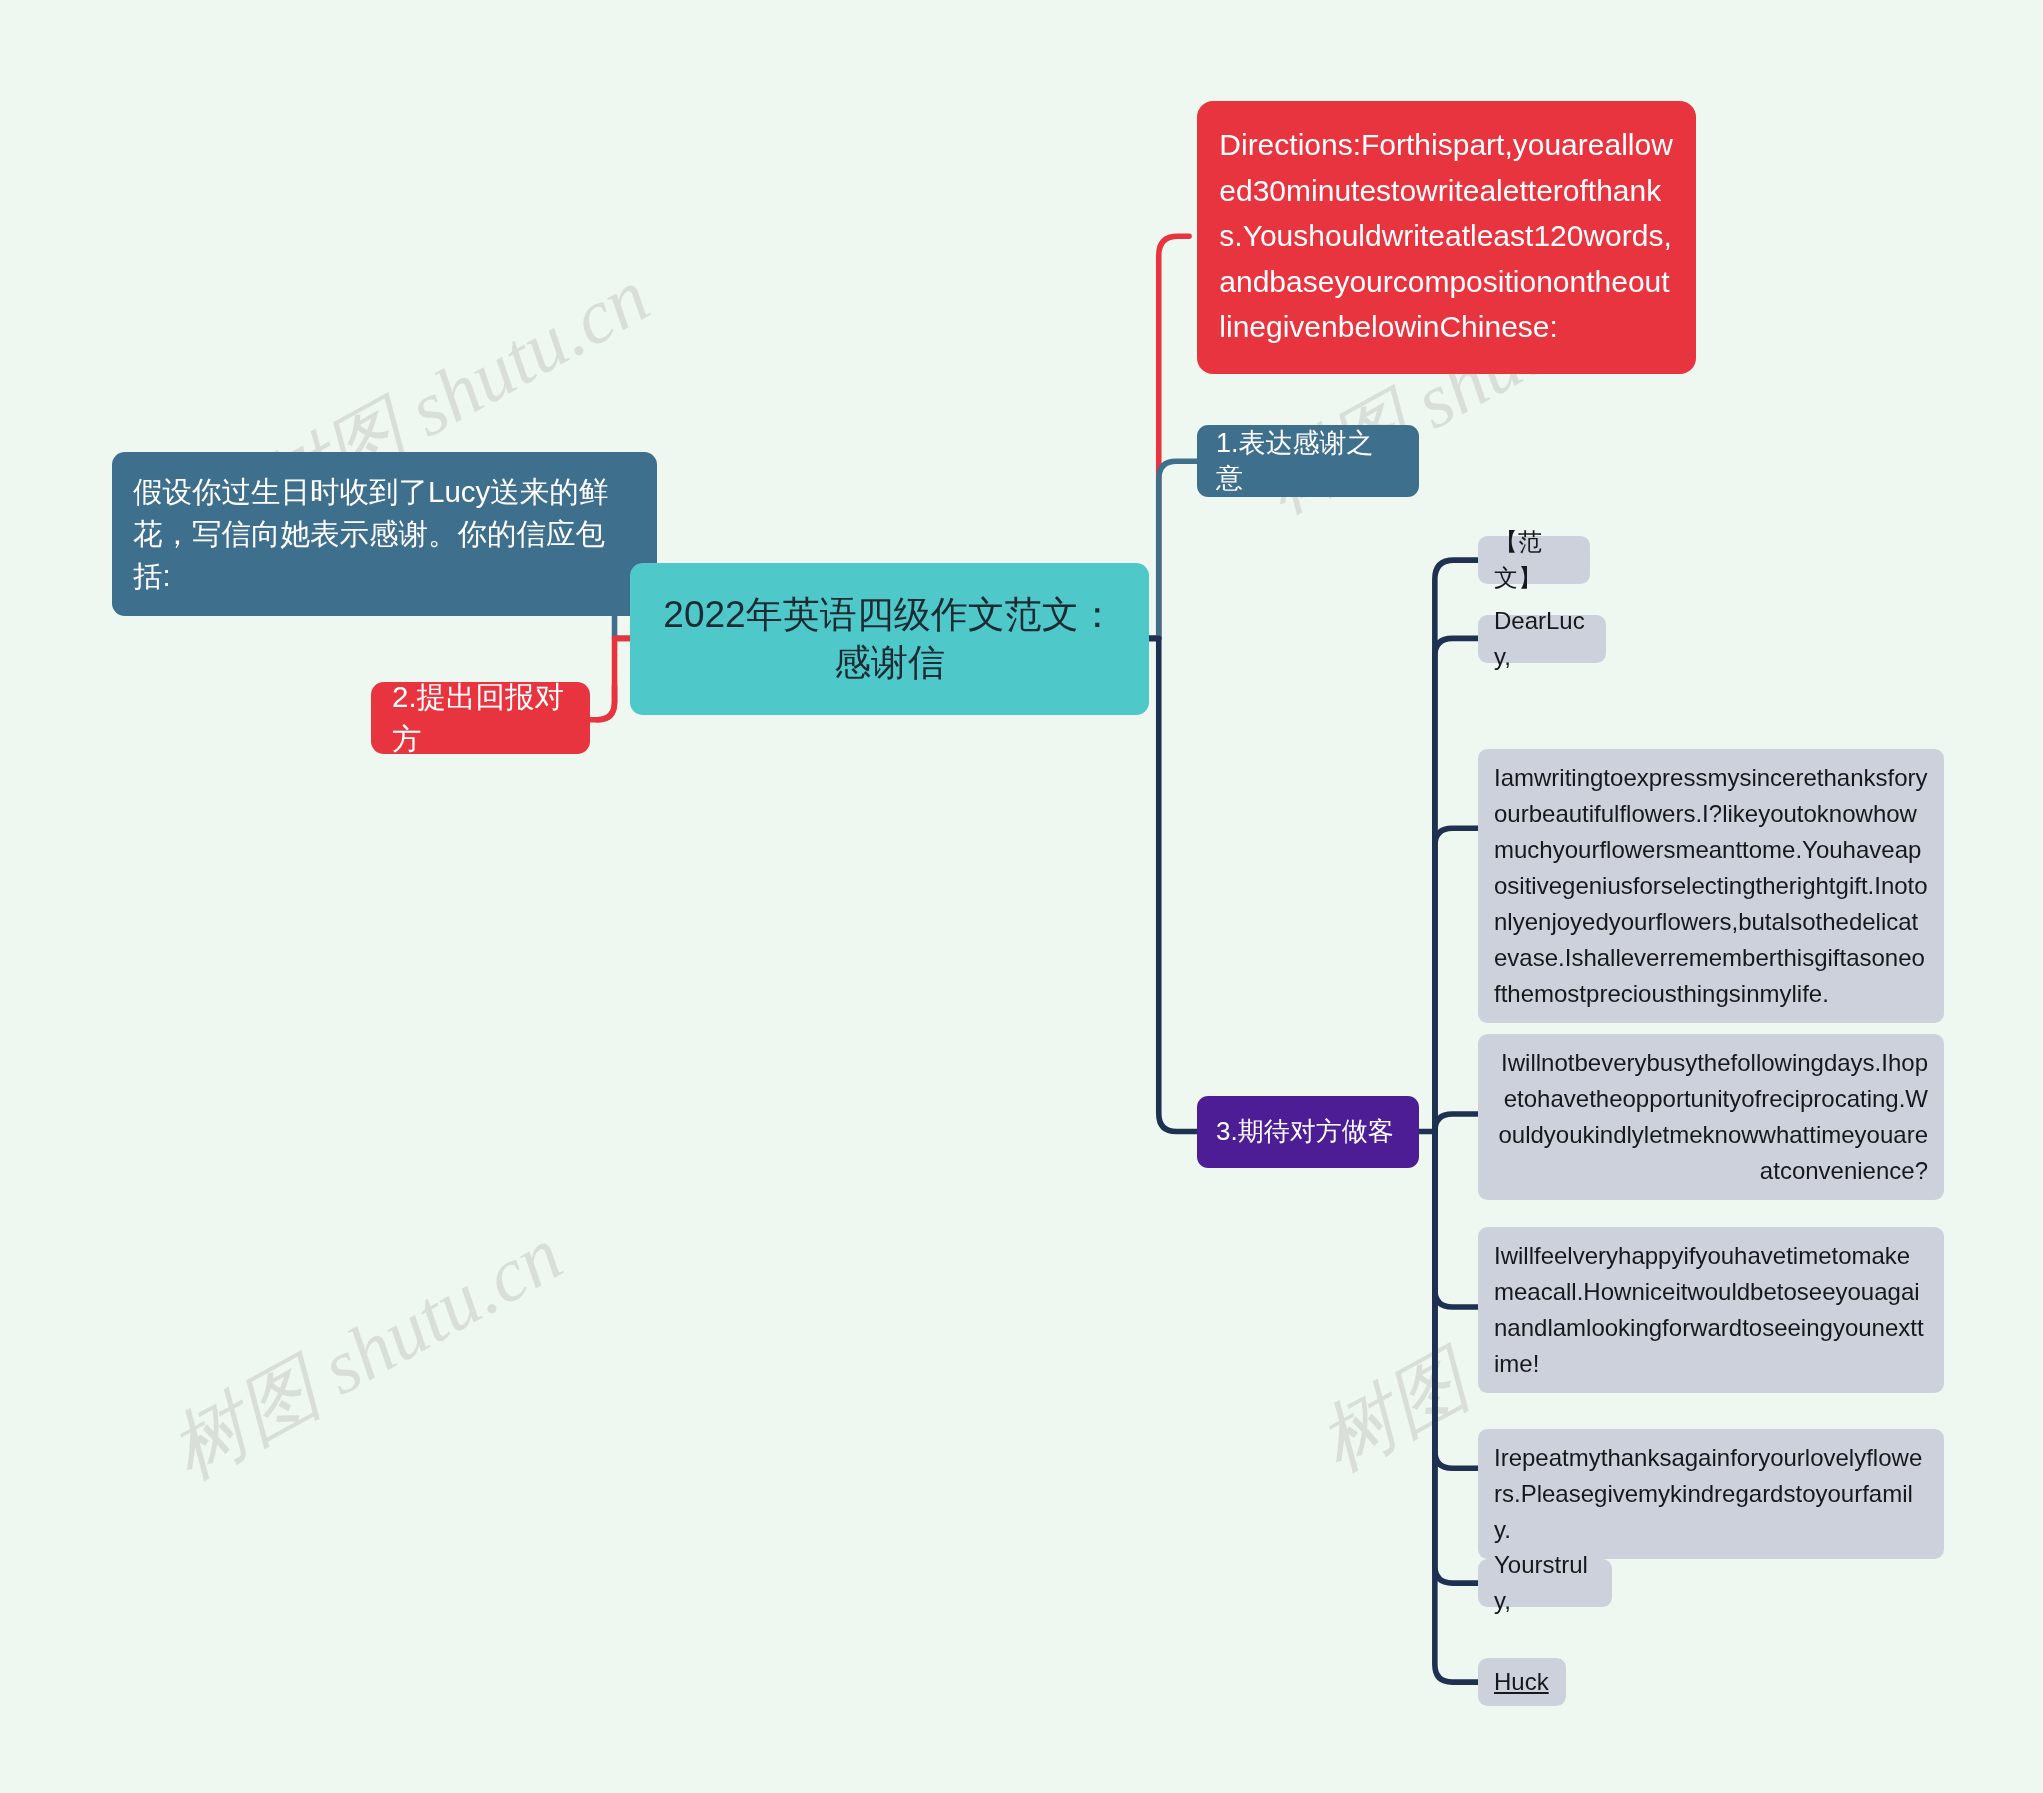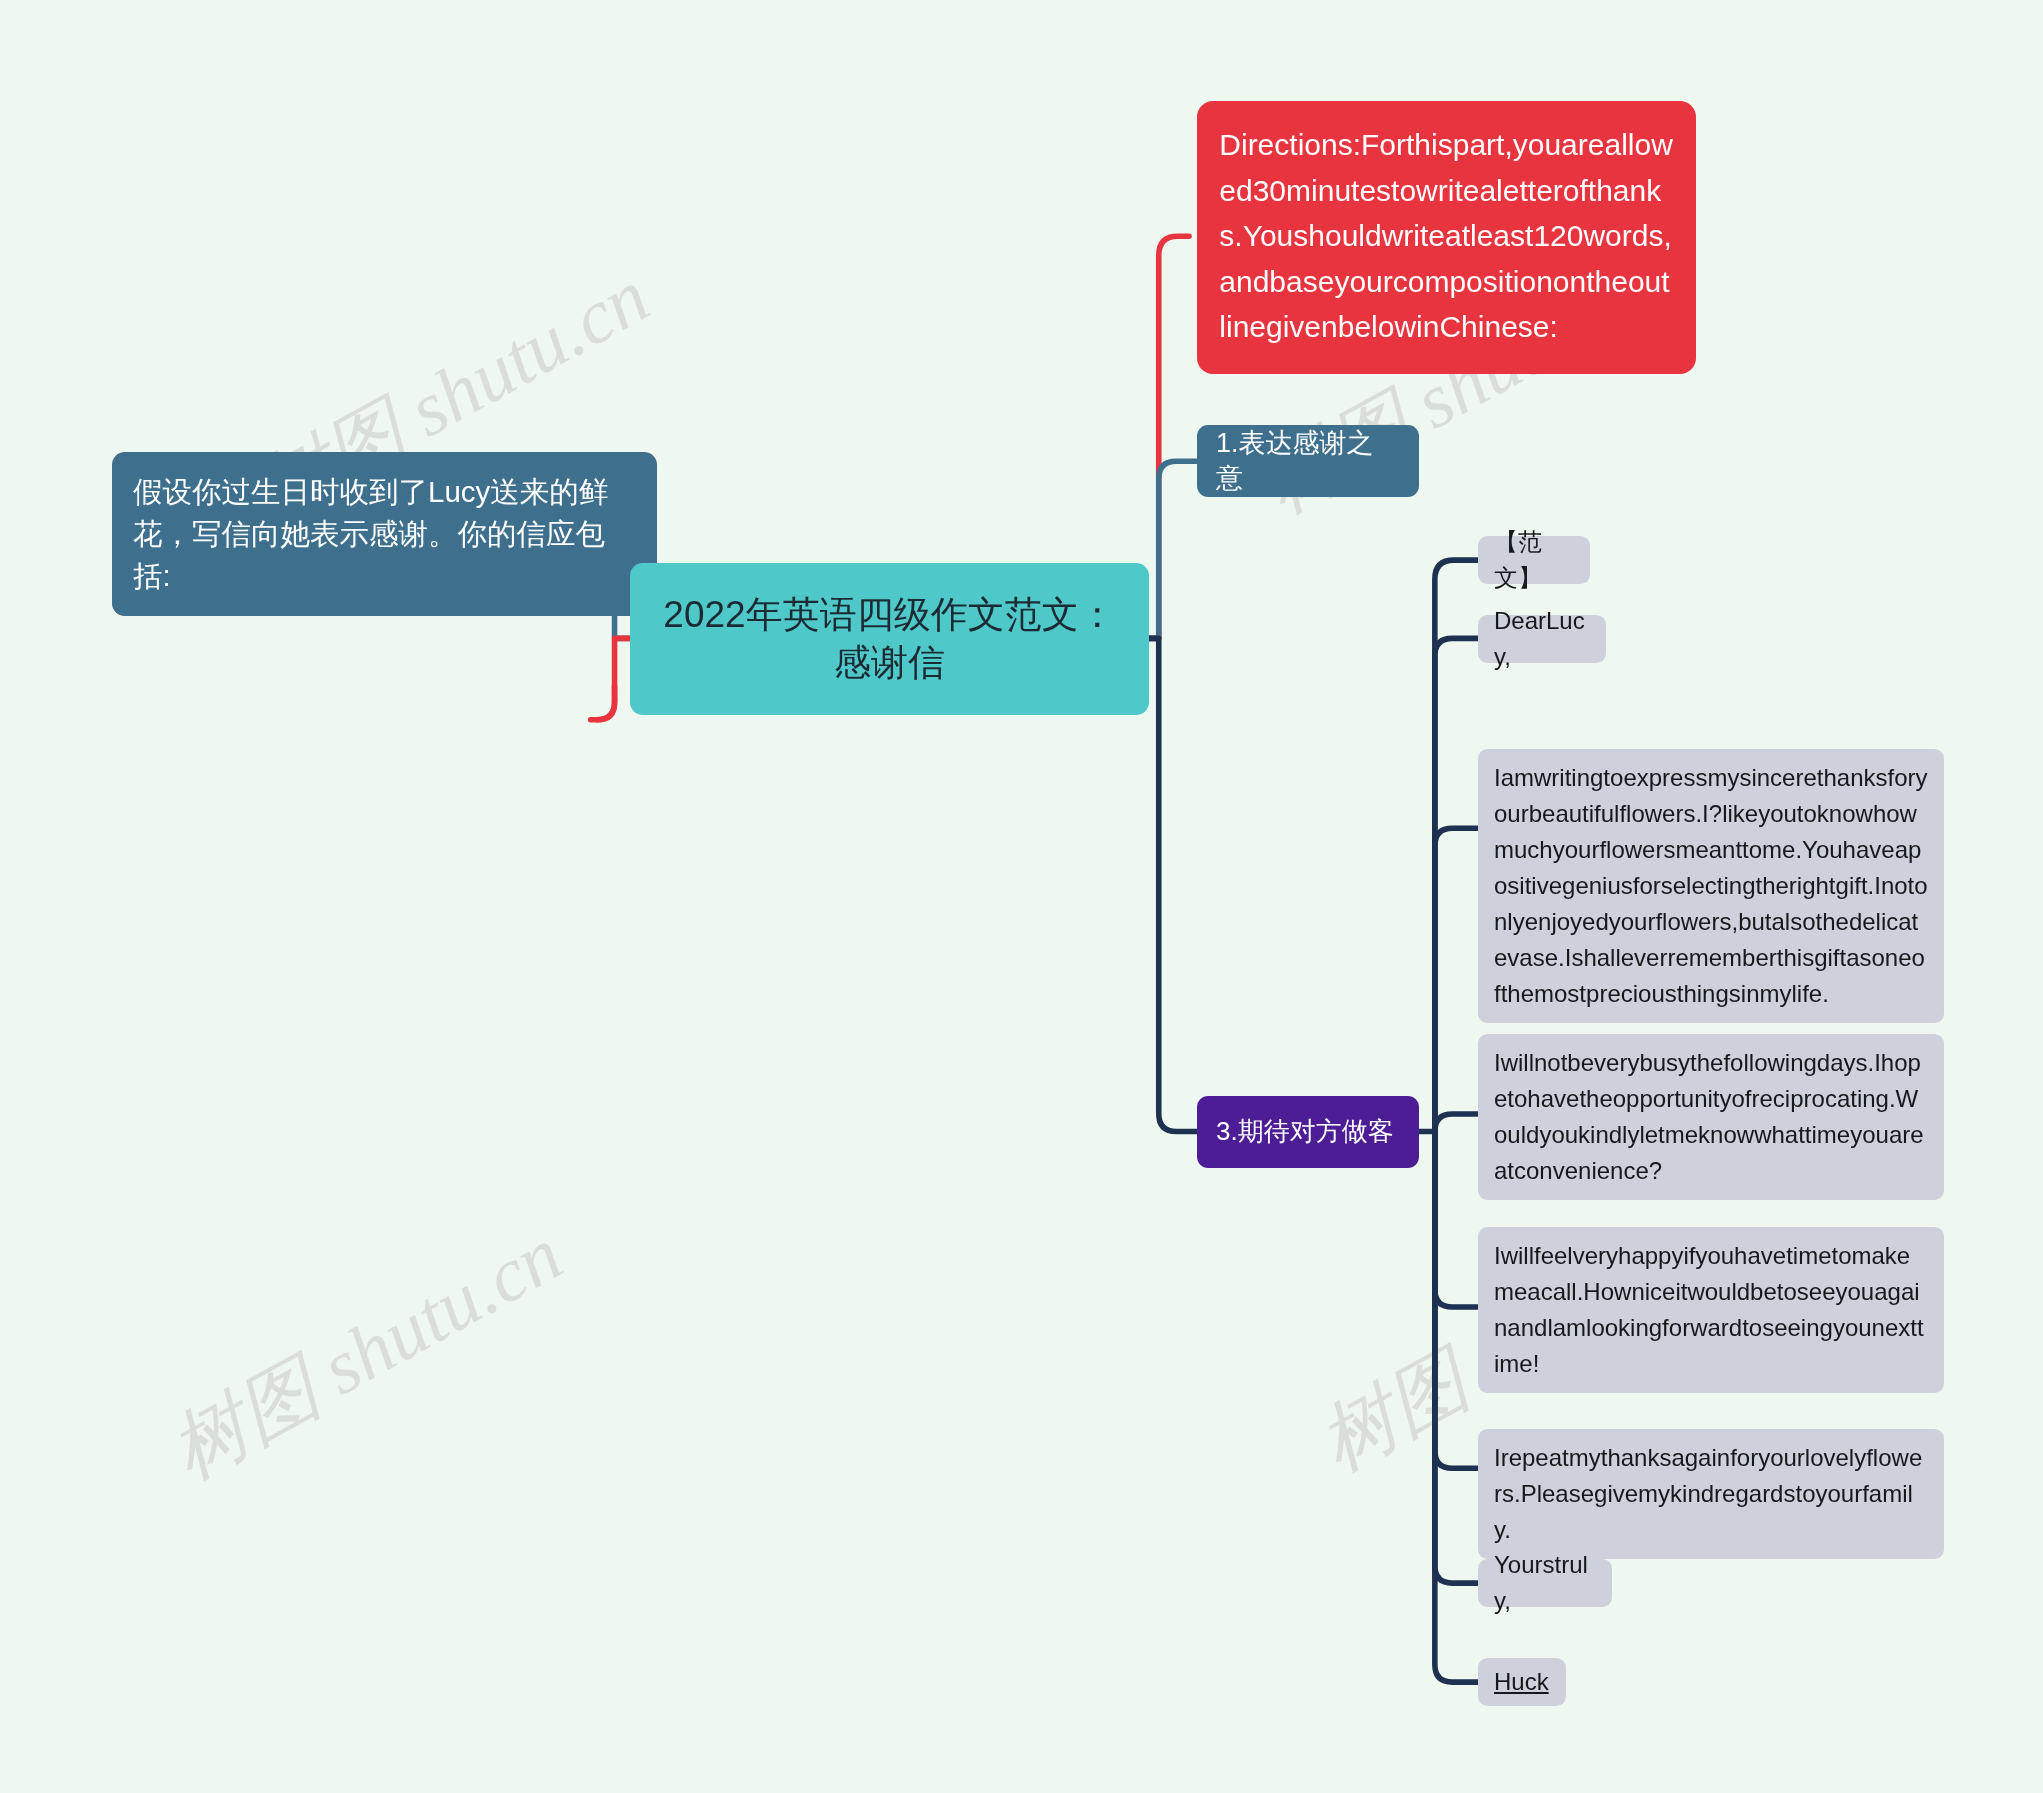--- a/index.html
+++ b/index.html
@@ -161,20 +161,23 @@
     <path d="M 1798 1418 L 1798 1616 Q 1798 1638 1820 1638 L 1852 1638" stroke="#1e3150" stroke-width="7"></path>
     <path d="M 1798 1418 L 1798 1818 Q 1798 1840 1820 1840 L 1852 1840" stroke="#1e3150" stroke-width="7"></path>
     <path d="M 1798 1418 L 1798 1962 Q 1798 1984 1820 1984 L 1852 1984" stroke="#1e3150" stroke-width="7"></path>
     <path d="M 1798 1418 L 1798 2086 Q 1798 2108 1820 2108 L 1852 2108" stroke="#1e3150" stroke-width="7"></path>
   </svg>
 
   <div class="node n-blue" style="left:112px; top:452px; width:545px; min-height:128px;">
     <span class="txt">假设你过生日时收到了Lucy送来的鲜花，写信向她表示感谢。你的信应包括:</span>
   </div>
 
+  <div class="node n-red" style="left:371px; top:682px; width:219px; height:72px;">
+    <span class="txt">2.提出回报对方</span>
+  </div>
 
   <div class="node n-root" style="left:630px; top:563px; width:519px; height:152px;">
     <span class="txt">2022年英语四级作文范文：感谢信</span>
   </div>
 
   <div class="node n-red-big" style="left:1189px; top:101px; width:499px; min-height:273px;margin-left:8px;">
     <span class="txt">Directions:Forthispart,youareallowed30minutestowritealetterofthanks.Youshouldwriteatleast120words,andbaseyourcompositionontheoutlinegivenbelowinChinese:</span>
   </div>
 
   <div class="node n-steel" style="left:1197px; top:425px; width:222px; height:72px;">
@@ -190,21 +193,21 @@
   </div>
 
   <div class="node n-gray single" style="left:1478px; top:615px; width:128px; height:48px;">
     <span class="txt">DearLucy,</span>
   </div>
 
   <div class="node n-gray" style="left:1478px; top:749px; width:466px; min-height:160px;">
     <span class="txt">Iamwritingtoexpressmysincerethanksforyourbeautifulflowers.I?likeyoutoknowhowmuchyourflowersmeanttome.Youhaveapositivegeniusforselectingtherightgift.Inotonlyenjoyedyourflowers,butalsothedelicatevase.Ishalleverrememberthisgiftasoneofthemostpreciousthingsinmylife.</span>
   </div>
 
-  <div class="node n-gray" style="left:1478px; top:1034px; width:466px; min-height:160px;">
+  <div class="node n-gray" style="left:1478px; top:1034px; width:466px; min-height:160px;text-align:right;">
     <span class="txt">Iwillnotbeverybusythefollowingdays.Ihopetohavetheopportunityofreciprocating.Wouldyoukindlyletmeknowwhattimeyouareatconvenience?</span>
   </div>
 
   <div class="node n-gray" style="left:1478px; top:1227px; width:466px; min-height:160px;">
     <span class="txt">Iwillfeelveryhappyifyouhavetimetomakemeacall.Howniceitwouldbetoseeyouagainandlamlookingforwardtoseeingyounexttime!</span>
   </div>
 
   <div class="node n-gray" style="left:1478px; top:1429px; width:466px; min-height:80px;align-items:center;">
     <span class="txt">Irepeatmythanksagainforyourlovelyflowers.Pleasegivemykindregardstoyourfamily.</span>
   </div>

